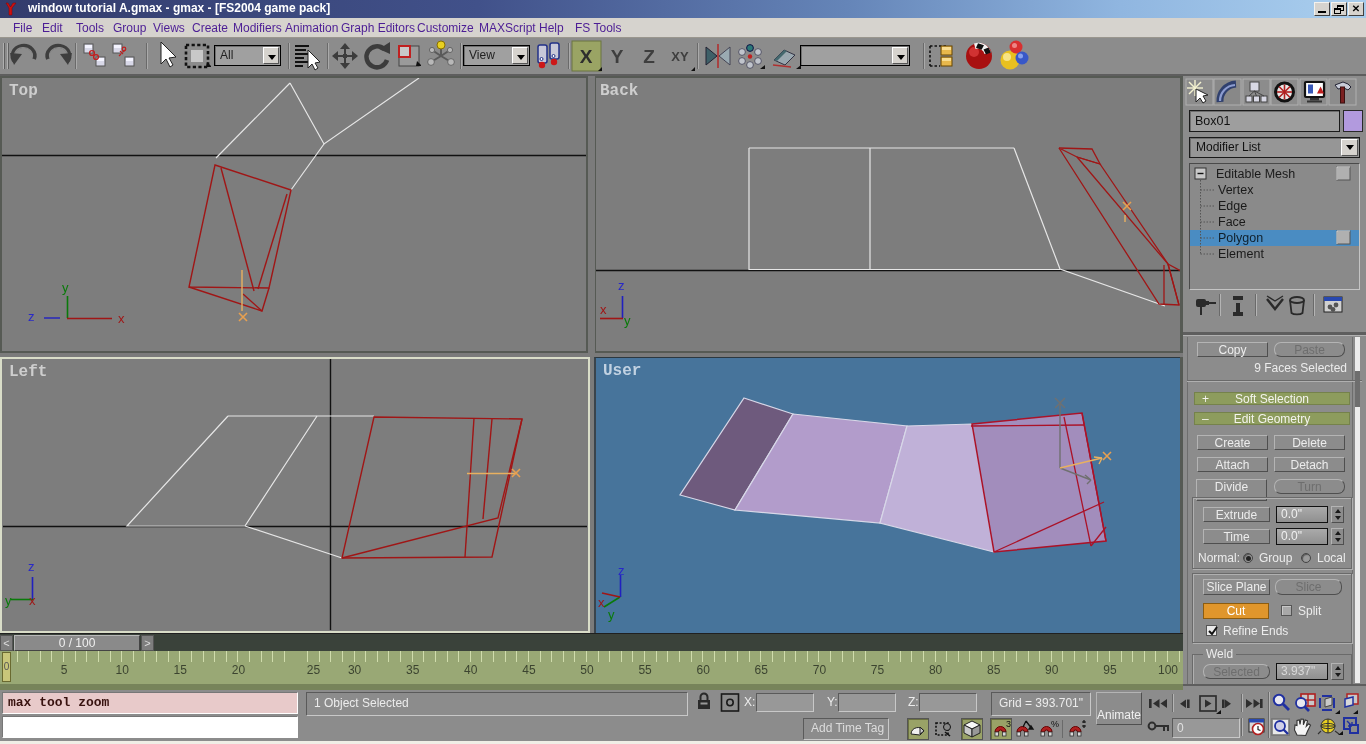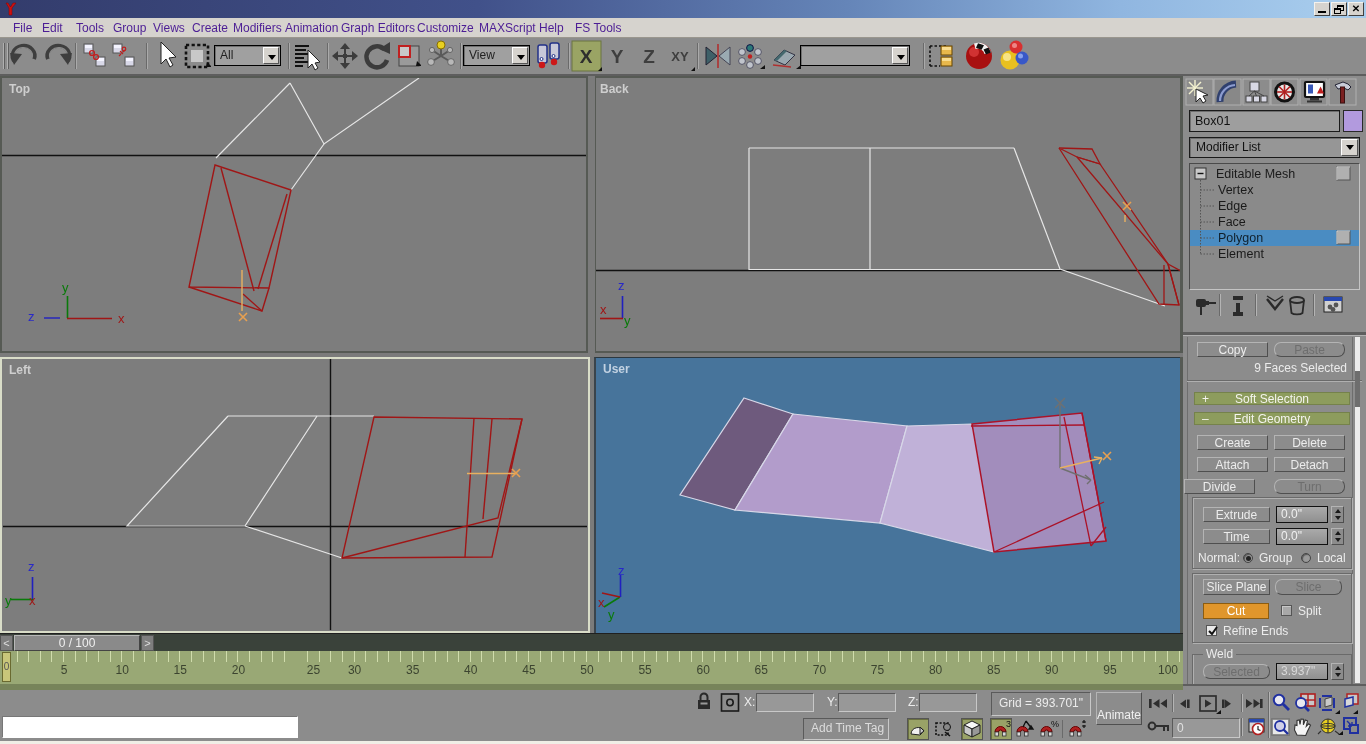--- a/index.html
+++ b/index.html
@@ -30,22 +30,22 @@
 .combo .arr { position:absolute; right:1px; top:1px; width:16px; height:17px; background:#d6d3ce;
   border-top:1px solid #fff; border-left:1px solid #fff; border-right:1px solid #555; border-bottom:1px solid #555;
   text-align:center; }
 .combo .arr:after { content:""; position:absolute; left:4px; top:7px;
   border:4px solid transparent; border-top:5px solid #000; }
 
 
 #vparea { left:0; top:76px; width:1183px; height:557px; background:#565a54; }
 .gapstrip { position:absolute; background:#7b7b7b; }
 .vp { position:absolute; background:#7d7d7d; }
-.vplabel { position:absolute; left:7px; top:4px; font-size:12px; font-weight:bold; color:#cecece;
-  letter-spacing:0px; }
+.vplabel { position:absolute; left:7px; top:4px; font-size:16px; font-weight:bold; color:#cecece;
+  letter-spacing:0px;font-family:Liberation Mono, monospace; }
 
 
 #rpanel { left:1183px; top:76px; width:183px; height:610px; background:#8c8c8c; z-index:5; }
 .pbtn { position:absolute; background:#8c8c8c;
   border-top:1px solid #b4b4b4; border-left:1px solid #b4b4b4;
   border-right:1px solid #4f4f4f; border-bottom:1px solid #4f4f4f;
   color:#ececec; font-size:12px; text-align:center; }
 .pbtn.dis { color:#6e6e6e;border-radius:7px; }
 .rollout { position:absolute; left:11px; width:156px; height:13px; background:#8d9c5d;
   color:#f4f4ee; font-size:12px; text-align:center; line-height:13px;
@@ -83,20 +83,21 @@
 .stext { position:absolute; color:#ececec; font-size:12px; }
 </style>
 </head>
 <body>
 <div id="root">
 
   <div id="titlebar" class="abs">
     <svg class="abs" style="left:4px;top:2px" width="14" height="14" viewBox="0 0 14 14">
       <path d="M2 1 L5 6 L5 13 L8 13 L8 6 L12 1 L9 1 L6.5 5 L4 1 Z" fill="#cc1111" stroke="#880000" stroke-width="0.5"></path>
     </svg>
+    <div id="titletext" class="abs">window tutorial A.gmax - gmax - [FS2004 game pack]</div>
     <div class="winbtn abs" style="left:1314px">
         <span style="position:absolute;left:3px;bottom:2px;width:8px;height:2px;background:#000"></span>
       </div>
     <div class="winbtn abs" style="left:1331px">
       <span style="position:absolute;left:5px;top:2px;width:7px;height:6px;border:1px solid #000;border-top-width:2px"></span>
       <span style="position:absolute;left:2px;top:5px;width:7px;height:6px;border:1px solid #000;border-top-width:2px;background:#d6d3ce"></span>
     </div>
     <div class="winbtn abs" style="left:1348px">✕</div>
   </div>
 
@@ -575,21 +576,21 @@
     <div class="pbtn" style="left:14px;top:266px;width:71px;height:15px;line-height:14px">Copy</div>
     <div class="pbtn dis" style="left:91px;top:266px;width:71px;height:15px;line-height:14px">Paste</div>
     <div class="ptext" style="right:19px;top:285px">9 Faces Selected</div>
     <div class="abs" style="left:4px;top:304px;width:175px;height:2px;border-top:1px solid #6a6a6a;border-bottom:1px solid #b0b0b0"></div>
     <div class="rollout" style="top:316px"><span class="pm">+</span>Soft Selection</div>
     <div class="rollout" style="top:336px"><span class="pm">–</span>Edit Geometry</div>
     <div class="pbtn" style="left:14px;top:359px;width:71px;height:15px;line-height:14px">Create</div>
     <div class="pbtn" style="left:91px;top:359px;width:71px;height:15px;line-height:14px">Delete</div>
     <div class="pbtn" style="left:14px;top:381px;width:71px;height:15px;line-height:14px">Attach</div>
     <div class="pbtn" style="left:91px;top:381px;width:71px;height:15px;line-height:14px">Detach</div>
-    <div class="pbtn" style="left:1px;top:403px;width:71px;height:15px;line-height:14px">Divide</div>
+    <div class="pbtn" style="left:13px;top:403px;width:71px;height:22px;line-height:14px">Divide</div>
     <div class="pbtn dis" style="left:91px;top:403px;width:71px;height:15px;line-height:14px">Turn</div>
 
     <div class="gframe" style="left:9px;top:421px;width:160px;height:72px"></div>
     <div class="pbtn" style="left:20px;top:431px;width:67px;height:15px;line-height:14px">Extrude</div>
     <div class="field" style="left:93px;top:430px;width:52px;height:17px;line-height:15px">0.0"</div>
     <div class="spin" style="left:148px;top:430px"></div>
     <div class="pbtn" style="left:20px;top:453px;width:67px;height:15px;line-height:14px">Time</div>
     <div class="field" style="left:93px;top:452px;width:52px;height:17px;line-height:15px">0.0"</div>
     <div class="spin" style="left:148px;top:452px"></div>
     <div class="ptext" style="left:15px;top:475px">Normal:</div>
@@ -650,21 +651,25 @@
         <span class="rnum" style="left: 993.7px; transform: translateX(-50%);">85</span>
         <span class="rnum" style="left: 1051.8px; transform: translateX(-50%);">90</span>
         <span class="rnum" style="left: 1109.9px; transform: translateX(-50%);">95</span>
         <span class="rnum" style="left: 1168px; transform: translateX(-50%);">100</span>
       </div>
     <div class="abs" style="left:2px;top:1px;width:9px;height:30px;background:#c8c67a;border:1px solid #6a6a30;color:#555;font-size:10px;text-align:center;line-height:28px">0</div>
   </div>
   <div id="rulerbtm" class="abs"></div>
 
   <div id="statusbar" class="abs">
+    <div class="abs" style="left:2px;top:2px;width:296px;height:22px;background:#e8caca;border-top:1px solid #777;border-left:1px solid #777;border-bottom:1px solid #fff;border-right:1px solid #fff;color:#38120f;font-family:'Liberation Mono',monospace;font-weight:bold;font-size:13px;line-height:20px;padding-left:5px">max tool zoom</div>
     <div class="abs" style="left:2px;top:26px;width:296px;height:22px;background:#fff;border-top:1px solid #777;border-left:1px solid #777;border-bottom:1px solid #fff;border-right:1px solid #fff"></div>
+    <div class="abs sunken" style="left:306px;top:2px;width:382px;height:24px">
+        <span class="stext" style="left:7px;top:3px">1 Object Selected</span>
+      </div>
 
     <svg class="abs" style="left:690px;top:0" width="60" height="26" viewBox="0 0 60 26">
       <rect x="8" y="10" width="12" height="9" fill="#2a2a2a"></rect>
       <path d="M10.5 10 v-3 a3.5 3.5 0 0 1 7 0 v3" fill="none" stroke="#2a2a2a" stroke-width="2"></path>
       <rect x="10.5" y="12.5" width="7" height="2" fill="#999"></rect>
       <rect x="31.5" y="4" width="17" height="17" fill="none" stroke="#1a1a1a" stroke-width="1.6"></rect>
       <circle cx="40" cy="12.5" r="3.2" fill="none" stroke="#1a1a1a" stroke-width="1.6"></circle>
     </svg>
     <span class="stext" style="left:744px;top:5px">X:</span>
     <div class="abs sunken" style="left:756px;top:3px;width:58px;height:19px;background:#989898"></div>

